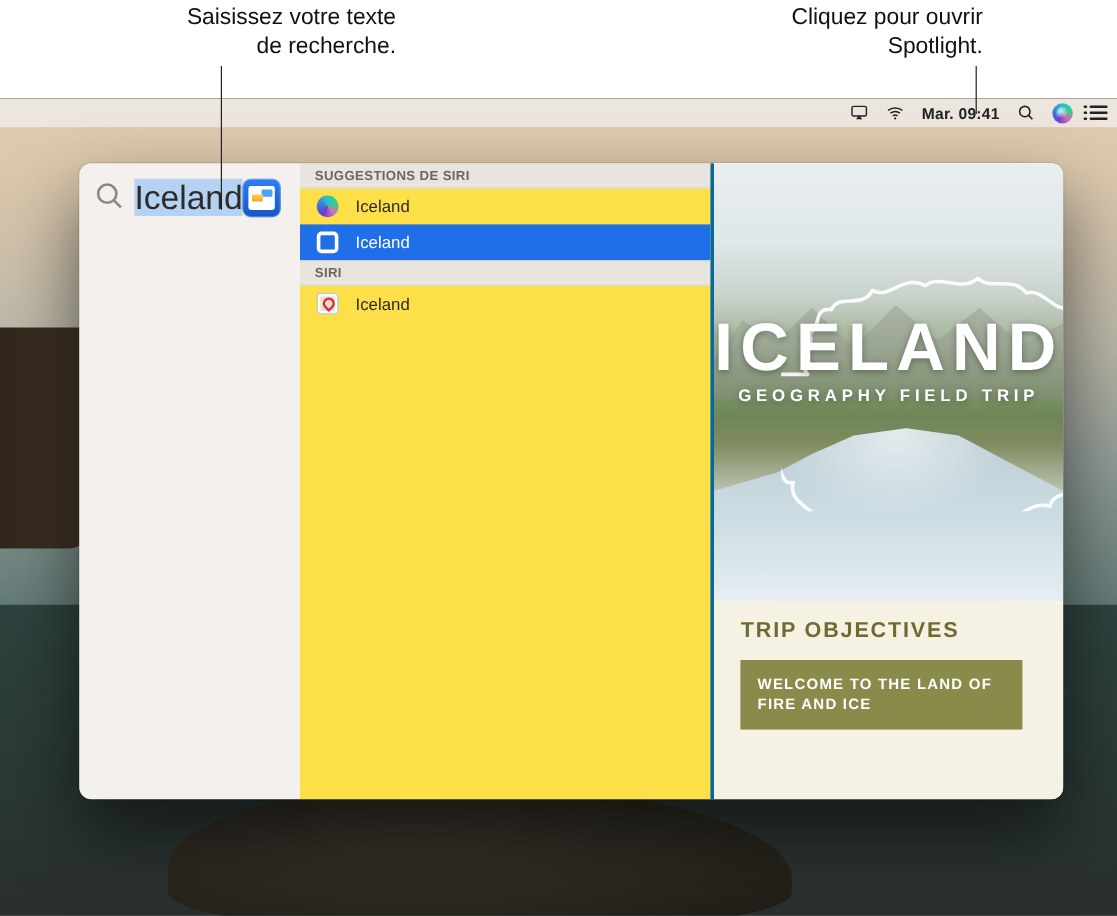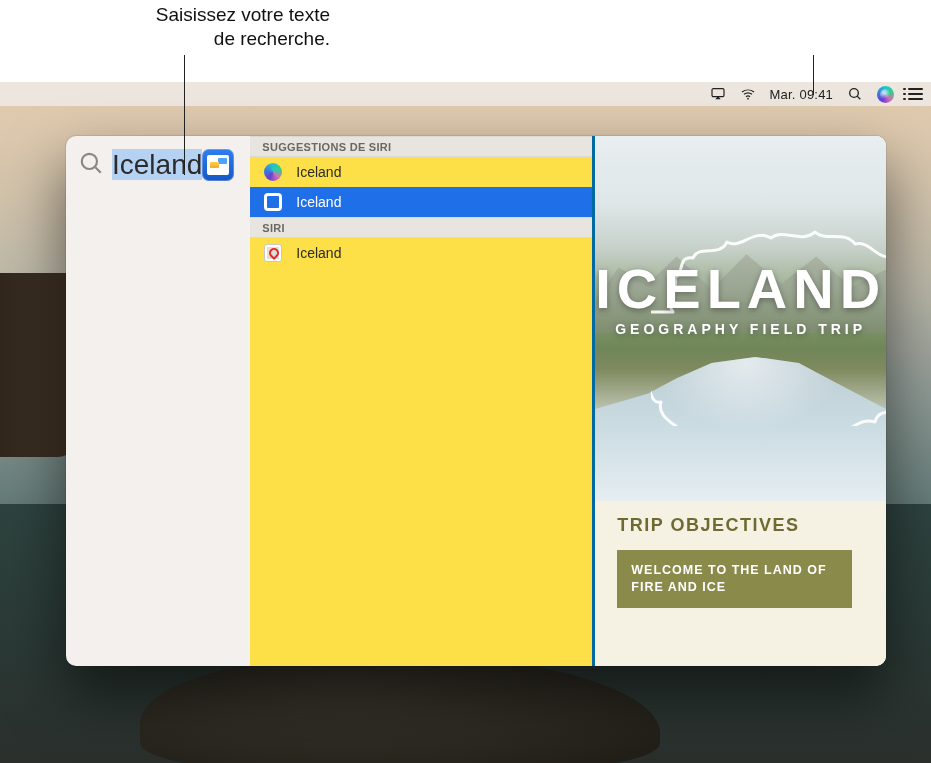--- a/index.html
+++ b/index.html
@@ -37,21 +37,21 @@
   }
 
   
   .menubar { position: absolute; top: 0; left: 0; right: 0; height: 24px;
     background: rgba(237,234,229,0.86);
     display: flex; align-items: center; justify-content: flex-end;
     padding: 0 8px; gap: 14px;
     font-size: 13px; color: #222;
   }
   .menubar .icon svg { width: 16px; height: 16px; display:block; }
-  .menubar .clock { font-weight: 400; letter-spacing: .2px; }
+  .menubar .clock { font-weight: 700; letter-spacing: .2px; }
   .siri-orb { width: 17px; height: 17px; border-radius: 50%;
     background: conic-gradient(from 210deg, #6a3bd6, #3b7bdc, #28c0d0, #2fd08e, #d46fb0, #6a3bd6);
     position: relative; }
   .siri-orb::after { content:""; position:absolute; inset:3px; border-radius:50%;
     background: radial-gradient(circle at 35% 35%, rgba(255,255,255,.8), rgba(255,255,255,0) 60%); }
   .notif-icon { display:flex; flex-direction:column; gap:3px; }
   .notif-icon span { display:block; width:15px; height:2px; background:#222; border-radius:1px; position:relative; }
   .notif-icon span::before { content:""; position:absolute; left:-5px; top:0; width:3px; height:2px; background:#222; border-radius:1px;}
 
   
@@ -133,20 +133,24 @@
   }
 </style>
 </head>
 <body>
 
 <div class="callouts">
   <div class="callout left">
     <span>Saisissez votre texte</span><br>
     <span>de recherche.</span>
   </div>
+  <div class="callout right">
+    <span>Cliquez pour ouvrir</span><br>
+    <span>Spotlight.</span>
+  </div>
 </div>
 <div class="callout-line line-left"></div>
 <div class="callout-line line-right"></div>
 
 <div class="desktop">
   <div class="wallpaper">
     <div class="sky"></div>
     <div class="cliff"></div>
     <div class="sea"></div>
     <div class="rock"></div>

